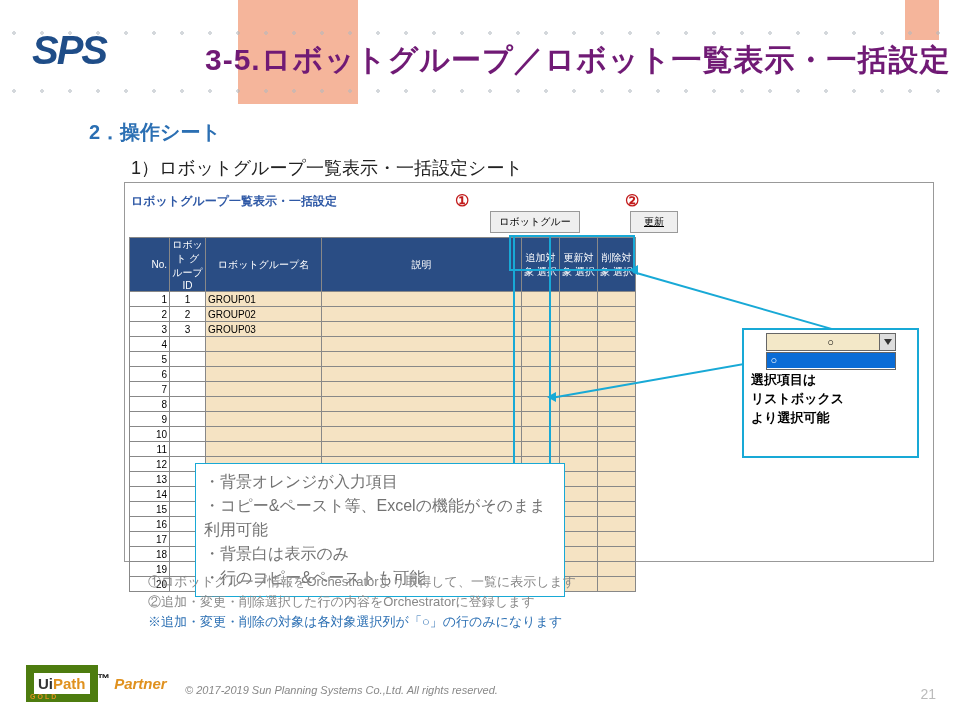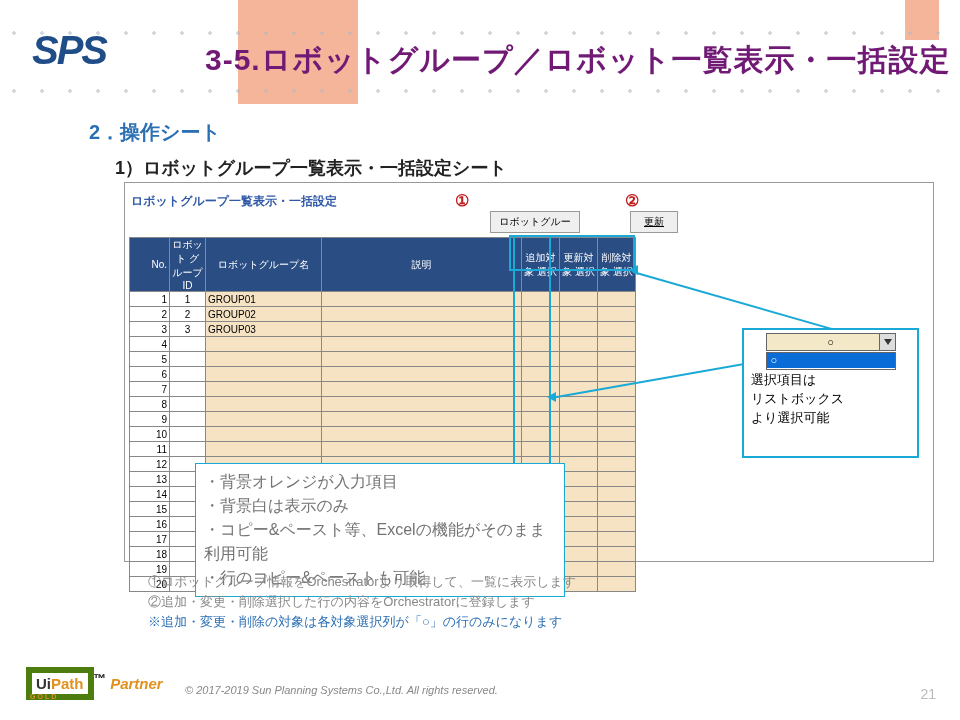--- a/index.html
+++ b/index.html
@@ -21,21 +21,21 @@
 
   .logo { position:absolute; top:28px; left:32px; font-size:40px; font-weight:900;
           font-style:italic; color:#1f4d88; letter-spacing:-2px; }
 
   .title { position:absolute; top:40px; left:205px; font-size:30px; font-weight:700;
            color:#701a75; letter-spacing:1px; white-space:nowrap; }
 
   .section { position:absolute; top:119px; left:89px; font-size:20px; font-weight:700;
              color:#2b6fb3; }
 
-  .subsection { position:absolute; top:156px; left:115px; font-size:18px; font-weight:700;
+  .subsection { position:absolute; top:156px; left:131px; font-size:18px; font-weight:400;
                 color:#222; }
 
   
   .panel { position:absolute; top:182px; left:124px; width:810px; height:380px;
            border:1px solid #999; background:#fff; }
 
   .panel-title { position:absolute; top:10px; left:6px; font-size:12px; font-weight:700;
                  color:#2f59a6; }
 
   .circnum { position:absolute; top:8px; font-size:16px; font-weight:700; color:#c21b1b; }
@@ -82,35 +82,35 @@
   .combo { border:1px solid #666; width:130px; margin:0 auto 1px; background:#f3e8c8; position:relative; height:18px;}
   .combo .val { display:block; text-align:center; font-size:11px; line-height:16px; }
   .combo .arrow { position:absolute; right:0; top:0; width:16px; height:16px;
                   background:#ddd; border-left:1px solid #666; }
   .combo .arrow::after { content:""; position:absolute; top:5px; left:4px; width:0;height:0;
          border-left:4px solid transparent; border-right:4px solid transparent;
          border-top:6px solid #333; }
   .combo.open { background:#fff; }
   .combo.open .opt { background:#0a6cd6; color:#fff; height:15px; font-size:11px;
                      padding-left:4px; line-height:15px; }
-  .popup-txt { margin-top:0; font-size:13px; font-weight:400; line-height:1.45; padding:0 4px; }
+  .popup-txt { margin-top:0; font-size:13px; font-weight:700; line-height:1.45; padding:0 4px; }
 
   
   .notes { position:absolute; top:280px; left:70px; width:370px; padding:6px 8px;
            border:1px solid #18a9d6; background:#fff; font-size:16px; color:#737373;
            line-height:1.5; }
 
   
   .botdesc { position:absolute; top:572px; left:148px; font-size:13px; color:#888;
              line-height:1.55; }
   .botdesc .warn { color:#2b6fb3; }
 
   
   .footer-logo { position:absolute; bottom:20px; left:26px; font-size:15px; font-weight:700; }
-  .footer-logo .ui { border:6px solid #4d7c0f; padding:2px 4px; color:#333; }
+  .footer-logo .ui { border:8px solid #4d7c0f; padding:2px 4px; color:#333; }
   .footer-logo .pt { color:#e0911e; font-style:italic; }
   .footer-logo .gold { display:block; font-size:7px; color:#e0911e; letter-spacing:2px;
                        margin-top:1px; margin-left:4px; }
   .copyright { position:absolute; bottom:24px; left:185px; font-size:11px; font-style:italic;
                color:#888; }
   .pagenum { position:absolute; bottom:18px; right:24px; font-size:14px; color:#bbb; }
 </style>
 </head>
 <body>
 
@@ -351,22 +351,22 @@
     </div>
     <div class="popup-txt">
       <div>選択項目は</div>
       <div>リストボックス</div>
       <div>より選択可能</div>
     </div>
   </div>
 
   <div class="notes">
     <div>・背景オレンジが入力項目</div>
+    <div>・コピー&amp;ペースト等、Excelの機能がそのまま利用可能</div>
     <div>・背景白は表示のみ</div>
-    <div>・コピー&amp;ペースト等、Excelの機能がそのまま利用可能</div>
     <div>・行のコピー&amp;ペーストも可能</div>
   </div>
 </div>
 
 <div class="botdesc">
   <div>①ロボットグループ情報をOrchestratorより取得して、一覧に表示します</div>
   <div>②追加・変更・削除選択した行の内容をOrchestratorに登録します</div>
   <div class="warn">※追加・変更・削除の対象は各対象選択列が「○」の行のみになります</div>
 </div>
 

